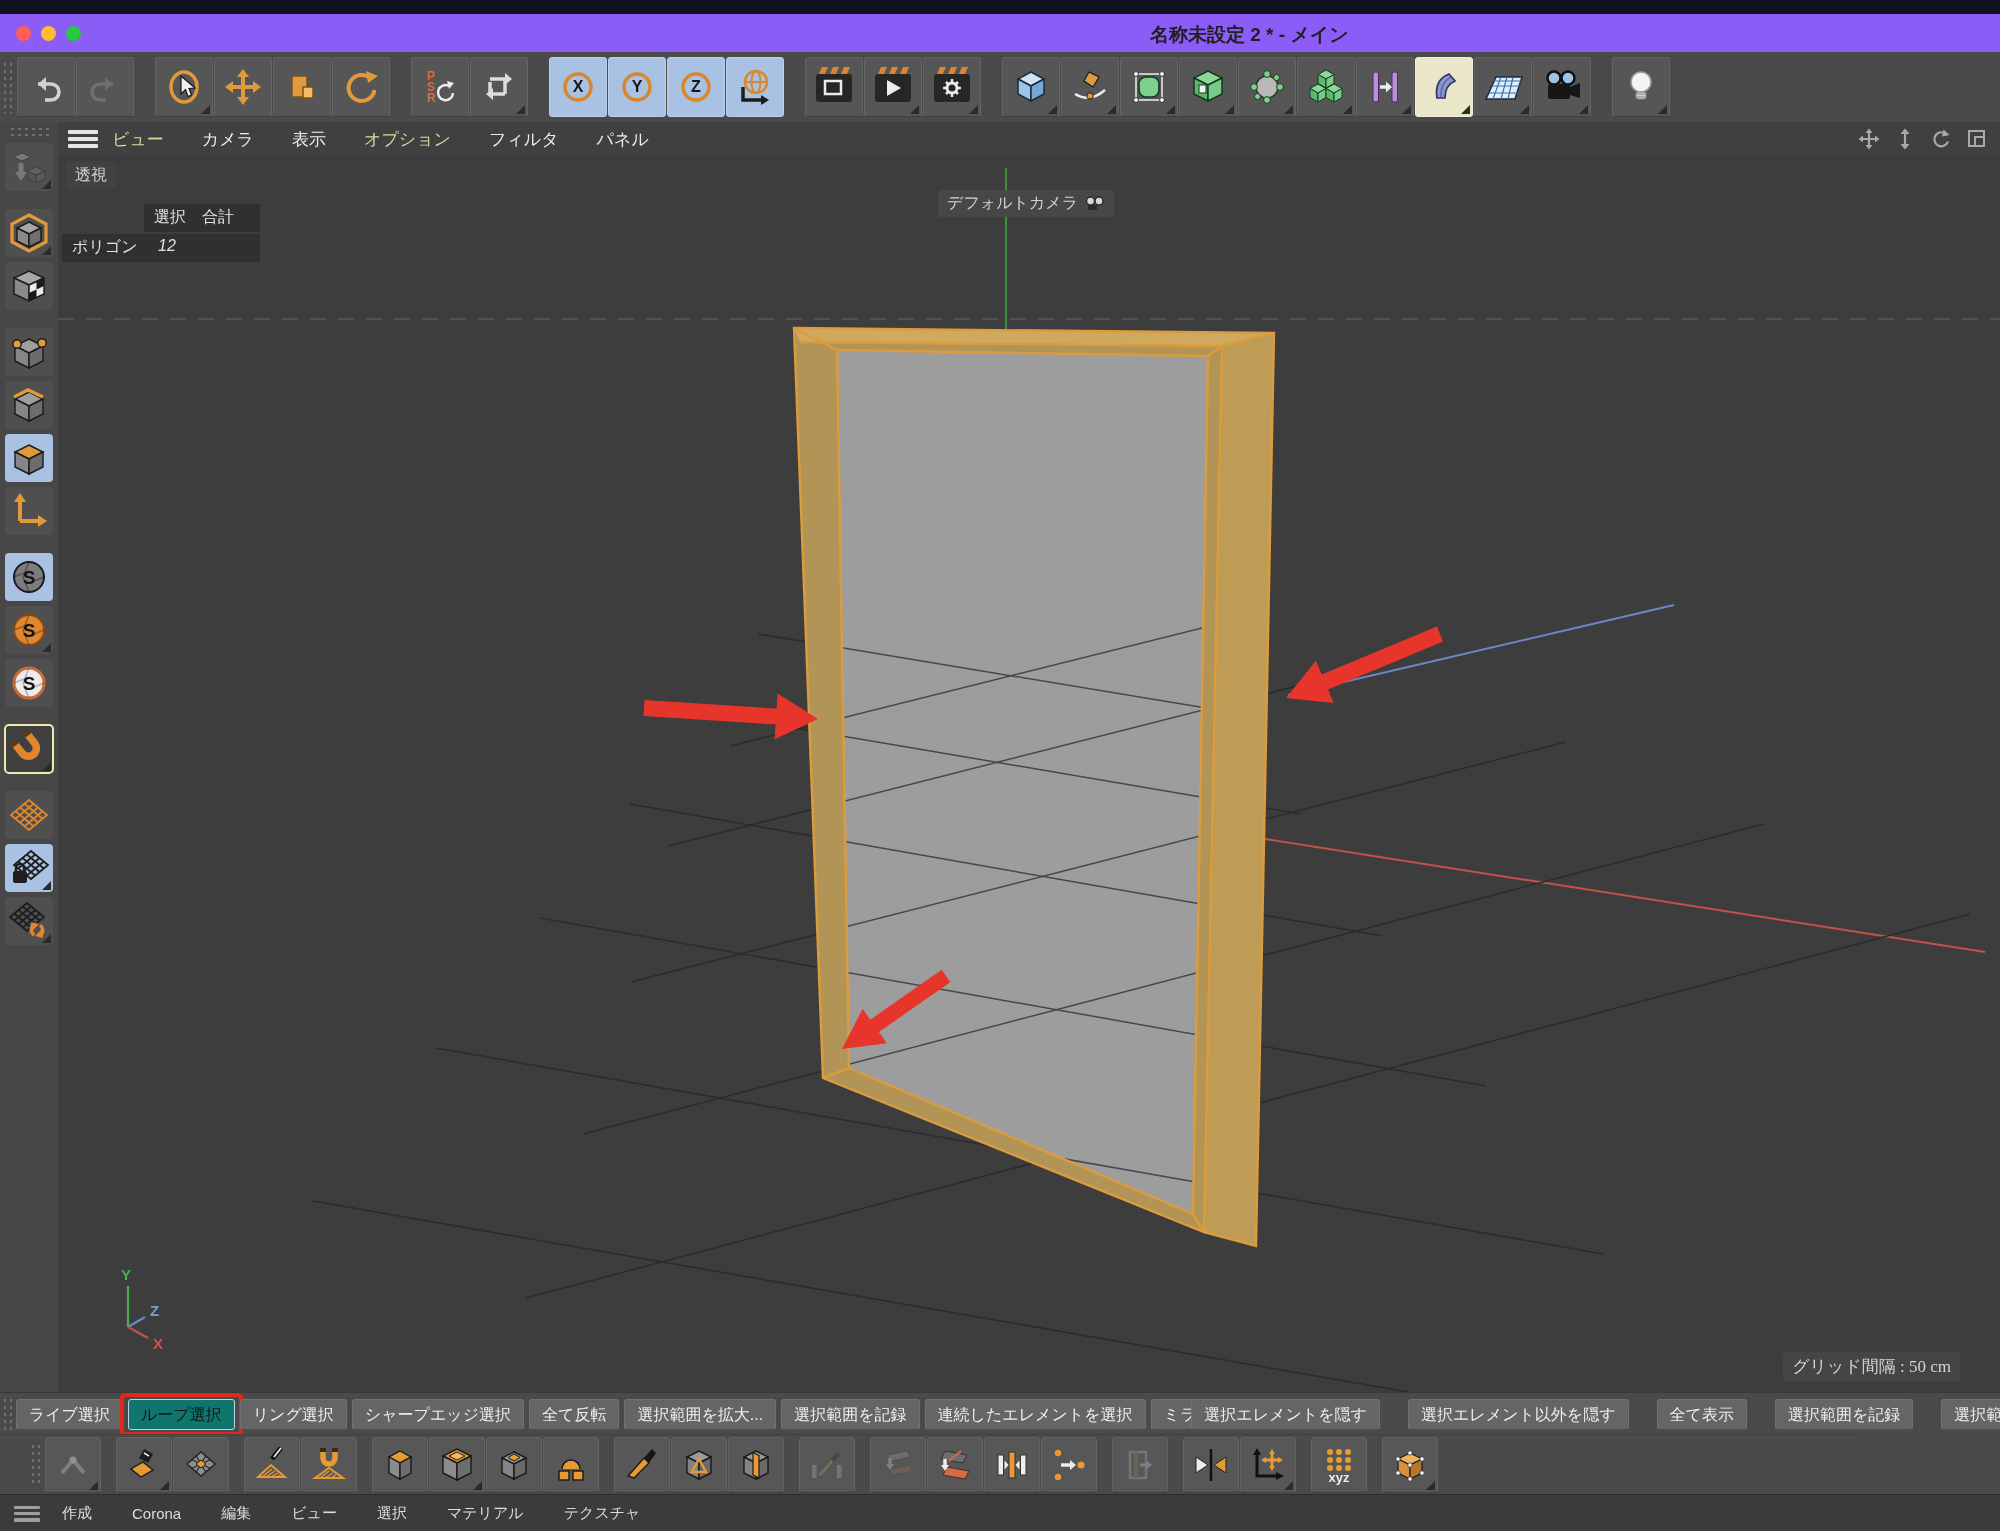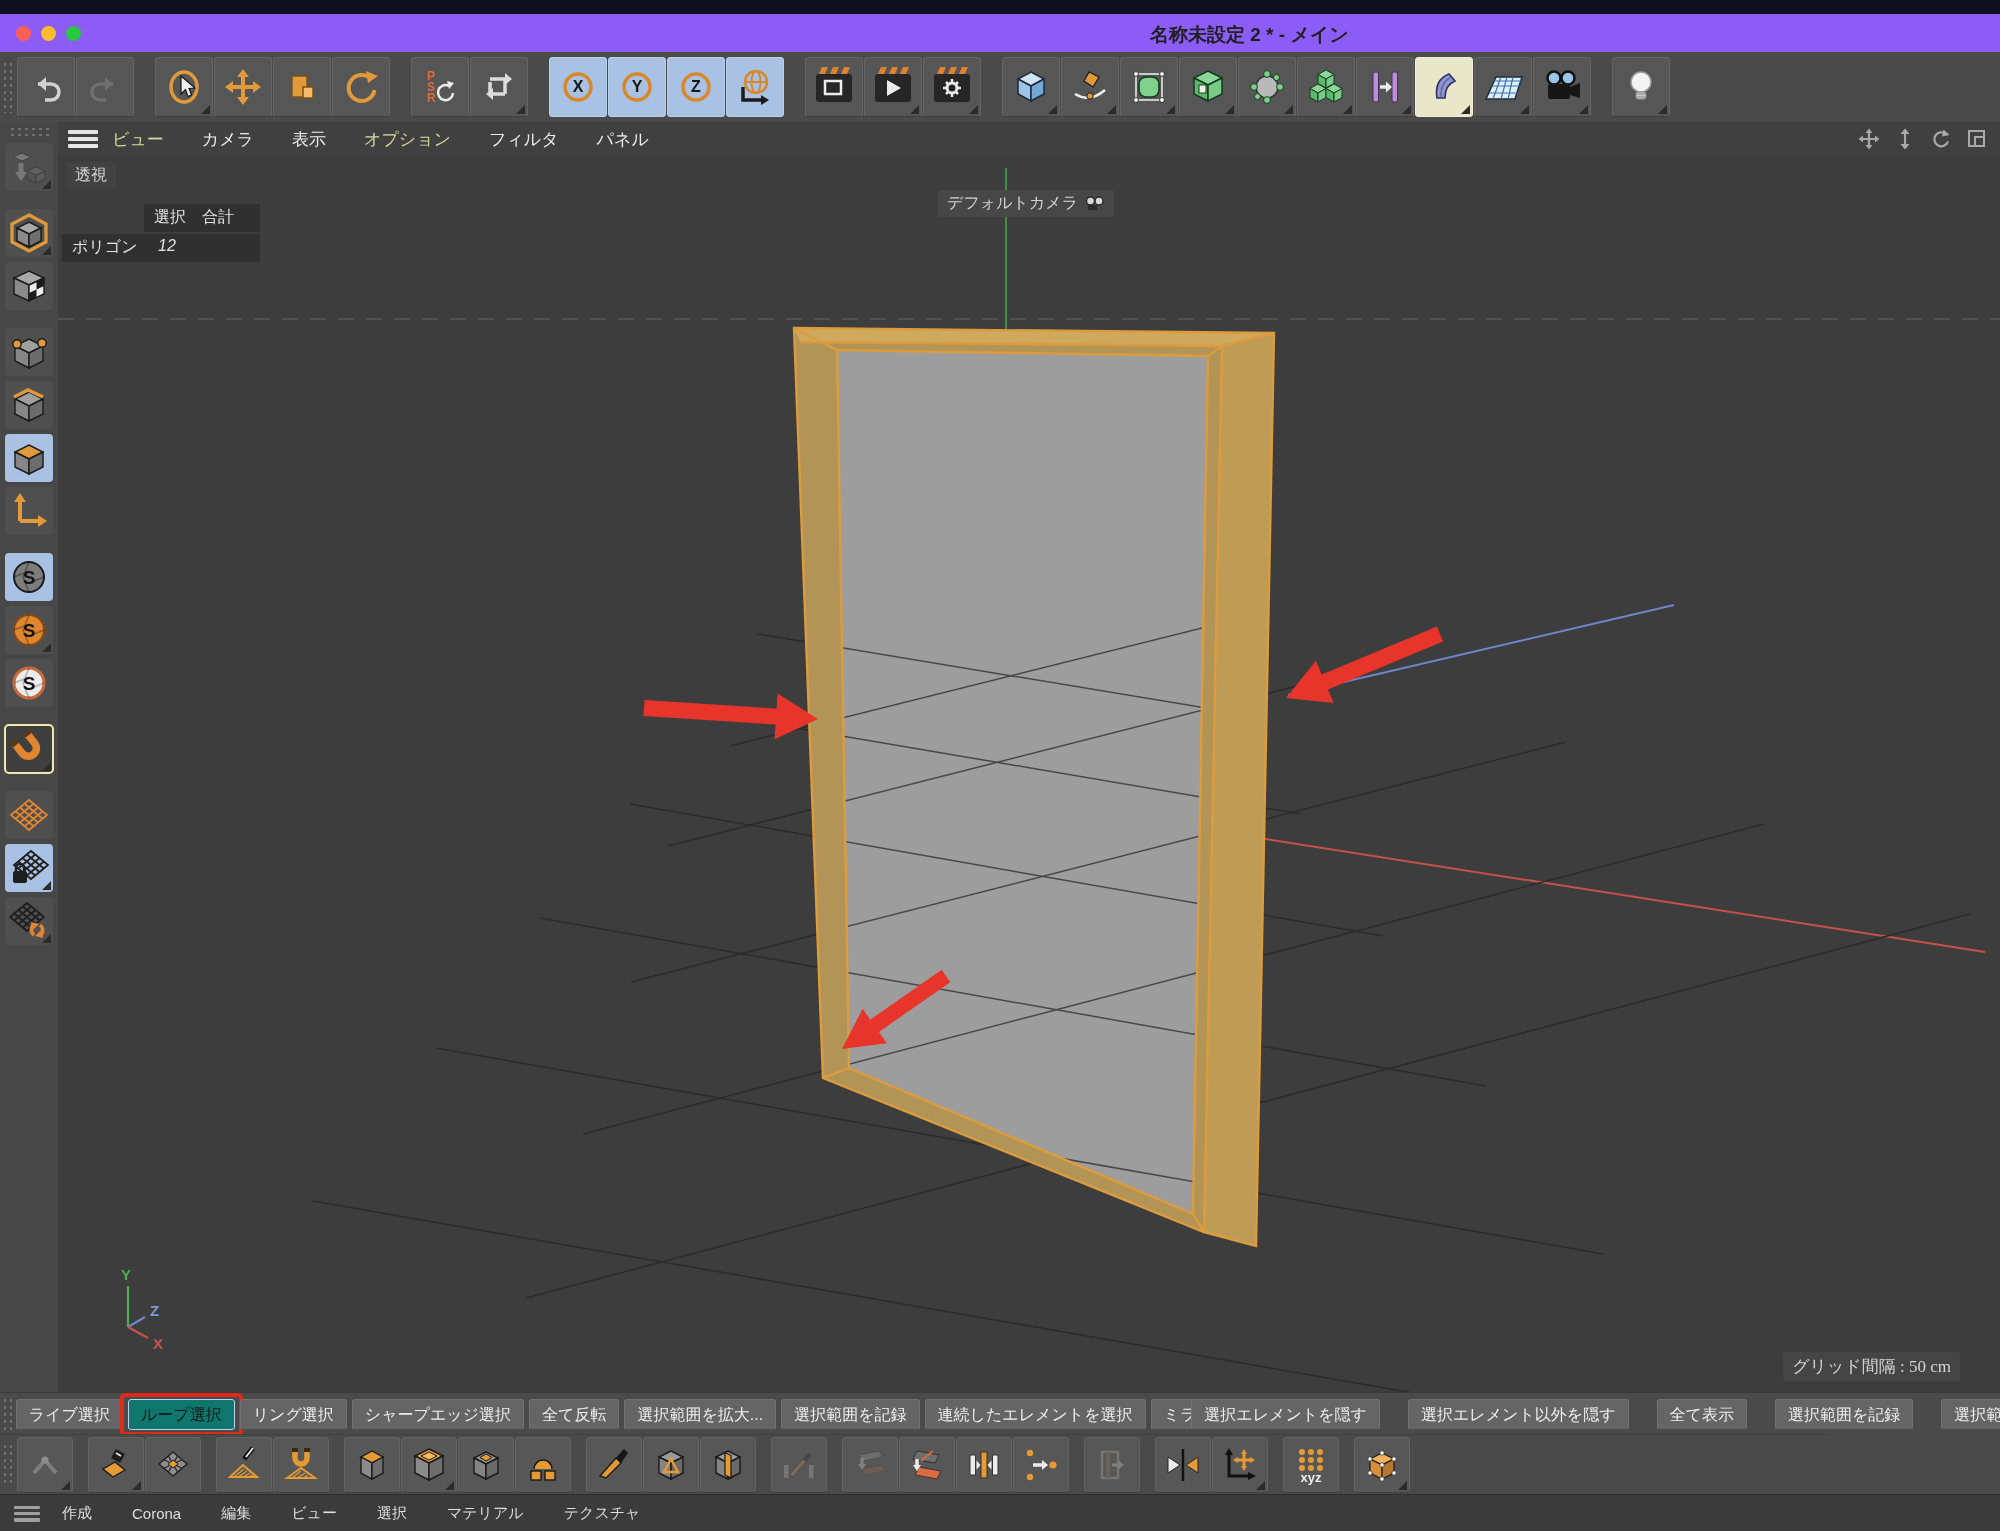--- a/index.html
+++ b/index.html
@@ -66,21 +66,21 @@
   .selbar{position:absolute;left:0;top:1392px;width:2000px;height:42px;background:#4a4a4a;
           border-top:1px solid #3a3a3a;display:flex;align-items:center;overflow:hidden;}
   .sel-btn{flex:none;height:29px;line-height:29px;background:#656565;color:#efefef;font-size:16px;
            padding:0 12px;border-radius:3px;margin-right:5px;position:relative;cursor:default;
            border:1px solid #727272;border-bottom-color:#4e4e4e;}
   .sel-btn.highlight{background:#0f766e;color:#151515;border-color:#bdd2ee;}
   .sel-btn.highlight::after{content:"";position:absolute;inset:-7px -9px;border:4px solid #de2a1a;border-radius:5px;}
   .gearbox{flex:none;width:30px;height:30px;display:flex;align-items:center;justify-content:center;margin-right:5px;}
   
   .toolsbar{position:absolute;left:0;top:1434px;width:1830px;height:60px;background:#4a4a4a;
-            border-top:1px solid #414141;display:flex;align-items:center;}
+            border-top:1px solid #414141;display:flex;align-items:center;padding-left:28px;}
   .tool{width:54px;height:54px;background:#575757;border-radius:4px;border:1px solid #636363;
         border-bottom-color:#424242;display:flex;align-items:center;justify-content:center;
         position:relative;flex:none;margin-right:1px;}
   .tool.dim svg{opacity:.6;}
   .tgap{margin-left:14px;}
   
   .botmenu{position:absolute;left:0;top:1494px;width:2000px;height:37px;background:#3b3b3b;
            border-top:1px solid #2e2e2e;display:flex;align-items:center;}
   .bham{width:26px;height:16px;margin:0 22px 0 14px;display:flex;flex-direction:column;justify-content:space-between;}
   .bham div{height:3.5px;background:#9f9f9f;border-radius:1px;}

